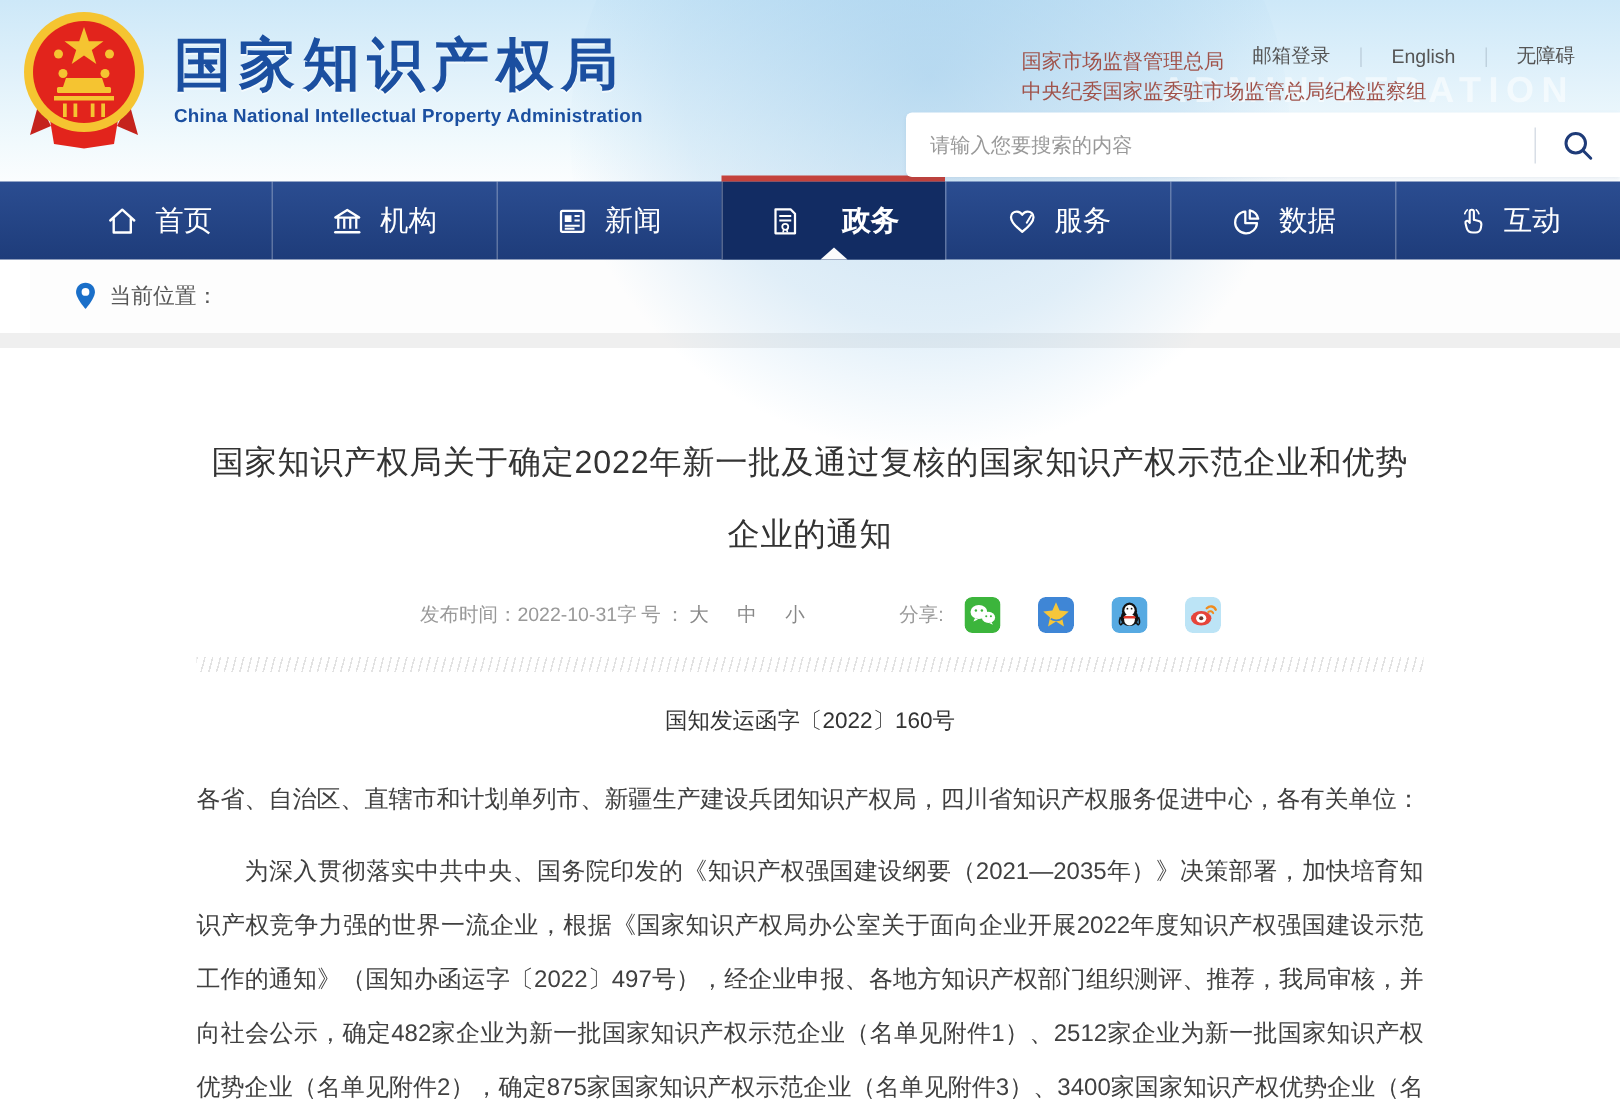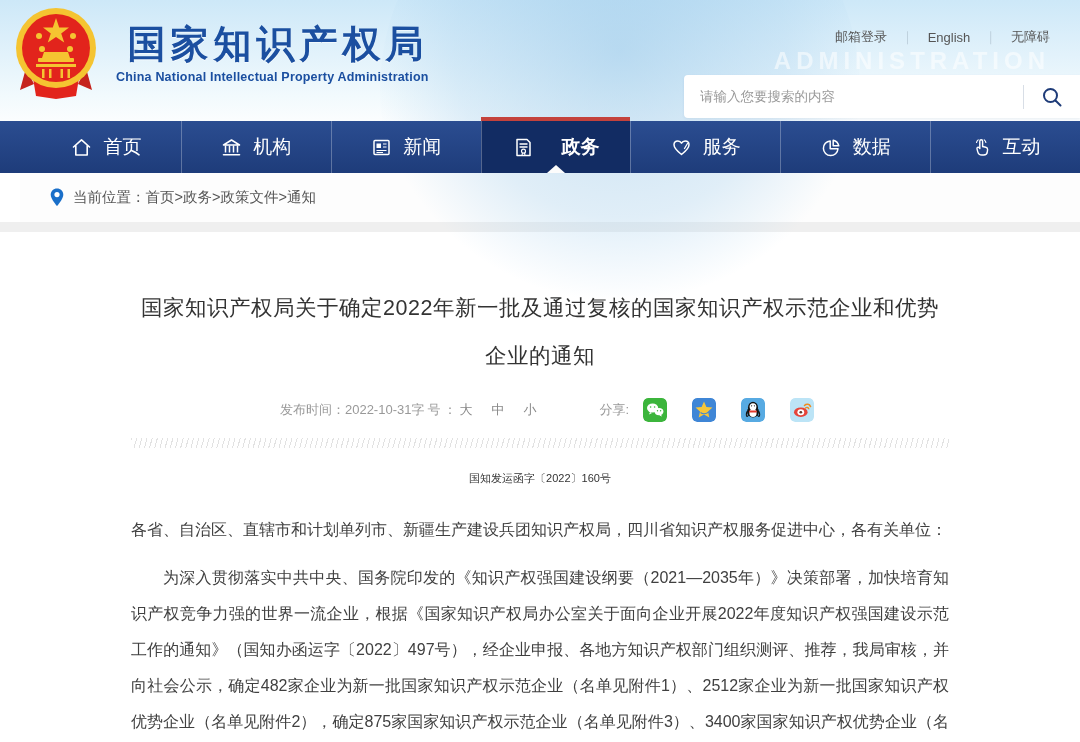--- a/index.html
+++ b/index.html
@@ -9,31 +9,31 @@
   
   .header { position:relative; height:121px;
     background:linear-gradient(180deg,#cde8f8 0%,#e2f2fb 45%,#f2fafd 80%,#fbfdfe 100%); }
   .globe { position:absolute; left:380px; top:-150px; width:480px; height:480px;
     border-radius:50%; pointer-events:none;
     background:radial-gradient(circle at 50% 42%, rgba(150,198,232,.55) 0%, rgba(170,210,238,.35) 45%, rgba(200,230,248,0) 68%); }
   .wm-text { position:absolute; right:30px; top:47px; font-size:24px; letter-spacing:5px;
     color:rgba(255,255,255,.55); font-weight:bold; pointer-events:none; }
   .logo-area { position:absolute; left:12px; top:6px; display:flex; align-items:flex-start; z-index:2; }
   .emblem { width:88px; height:94px; }
-  .site-names { margin-left:16px; padding-top:16px;text-align:right; }
+  .site-names { margin-left:16px; padding-top:16px; }
   .site-name { color:#1b4fa0; font-size:38px; font-weight:bold; letter-spacing:5px; line-height:44px;
     text-shadow:0 1px 0 rgba(255,255,255,.6); }
   .site-name-en { color:#1b4fa0; font-size:12.5px; font-weight:bold; margin-top:4px; letter-spacing:.2px; }
   .top-links { position:absolute; top:28px; right:16px; font-size:13px; color:#555;
     display:flex; align-items:center; z-index:2; }
   .top-links .lnk { cursor:pointer; padding:0 14px; }
   .top-links .sep { color:#b9cbd8; }
   .supervisors { position:absolute; left:681px; top:31px; font-size:13.5px; color:#a0524a;
     line-height:20px; z-index:2; }
-  .search-bar { position:absolute; top:75px; right:0; width:396px; height:43px; background:#fff;
+  .search-bar { position:absolute; top:75px; right:0; width:476px; height:43px; background:#fff;
     border-radius:4px 0 0 4px; display:flex; align-items:center; z-index:3;
     box-shadow:0 1px 3px rgba(30,60,120,.08); }
   .search-input { flex:1; height:100%; border:none; outline:none; background:transparent;
     font-size:13.5px; color:#333; padding:0 16px; font-family:inherit; }
   .search-input::placeholder { color:#999; }
   .search-divider { width:1px; height:24px; background:#d8dee6; }
   .search-btn { width:56px; height:100%; border:none; background:transparent; cursor:pointer;
     display:flex; align-items:center; justify-content:center; }
 
   
@@ -64,21 +64,21 @@
     font-size:13px; color:#999; padding-left:14px; }
   .meta-right { display:flex; align-items:center; }
   .fs-label { letter-spacing:3px; }
   .fs-btn { color:#888; cursor:pointer; margin-right:19px; }
   .share-label { margin-left:44px; margin-right:14px; }
   .share-icon { width:24px; height:24px; border-radius:5px; margin-right:25px; cursor:pointer;
     display:inline-block; vertical-align:middle; }
   .share-icon:last-child { margin-right:0; }
   .hatch-divider { margin-top:16px; height:10px;
     background:repeating-linear-gradient(105deg,#e2e2e2 0 1px,transparent 1px 5px); }
-  .doc-number { margin-top:23px; text-align:center; font-size:11px; color:#333; }
+  .doc-number { margin-top:23px; text-align:center; font-size:15px; color:#333; }
   .para { font-size:16px; color:#404040; line-height:36px; text-align:justify; }
   .para-salutation { margin-top:26px; }
   .para-body { margin-top:12px; text-indent:2em; }
 </style>
 </head>
 <body>
 
 <div class="header">
   <div class="globe"></div>
   <div class="wm-text">ADMINISTRATION</div>
@@ -111,20 +111,24 @@
   </div>
 
   <div class="top-links">
     <span class="lnk">邮箱登录</span>
     <span class="sep">｜</span>
     <span class="lnk">English</span>
     <span class="sep">｜</span>
     <span class="lnk">无障碍</span>
   </div>
 
+  <div class="supervisors">
+    <div>国家市场监督管理总局</div>
+    <div>中央纪委国家监委驻市场监管总局纪检监察组</div>
+  </div>
 
   <div class="search-bar">
     <input class="search-input" type="text" placeholder="请输入您要搜索的内容" style="">
     <div class="search-divider"></div>
     <button class="search-btn">
       <svg width="22" height="22" viewBox="0 0 22 22">
         <circle cx="9.5" cy="9.5" r="6.5" fill="none" stroke="#1e3b78" stroke-width="2"></circle>
         <line x1="14.5" y1="14.5" x2="19.5" y2="19.5" stroke="#1e3b78" stroke-width="2" stroke-linecap="round"></line>
       </svg>
     </button>
@@ -188,21 +192,20 @@
     <span>互动</span>
   </div>
 </div>
 
 <div class="breadcrumb-bar">
   <svg class="crumb-pin" width="14" height="19" viewBox="0 0 14 19">
     <path d="M7 0.5 C3.4 0.5 0.7 3.2 0.7 6.7 C0.7 11 7 18 7 18 C7 18 13.3 11 13.3 6.7 C13.3 3.2 10.6 0.5 7 0.5 Z" fill="#1a6fc9"></path>
     <circle cx="7" cy="6.6" r="2.6" fill="#fff"></circle>
   </svg>
   <span>当前位置：</span>
-  <span class="crumb-path">首页&gt;政务&gt;政策文件&gt;通知</span>
 </div>
 <div class="gap-band"></div>
 
 <div class="content">
   <h1 class="article-title">国家知识产权局关于确定2022年新一批及通过复核的国家知识产权示范企业和优势企业的通知</h1>
 
   <div class="meta-row">
     <span>发布时间：2022-10-31</span>
     <span class="meta-right">
       <span class="fs-label">字号：</span>

